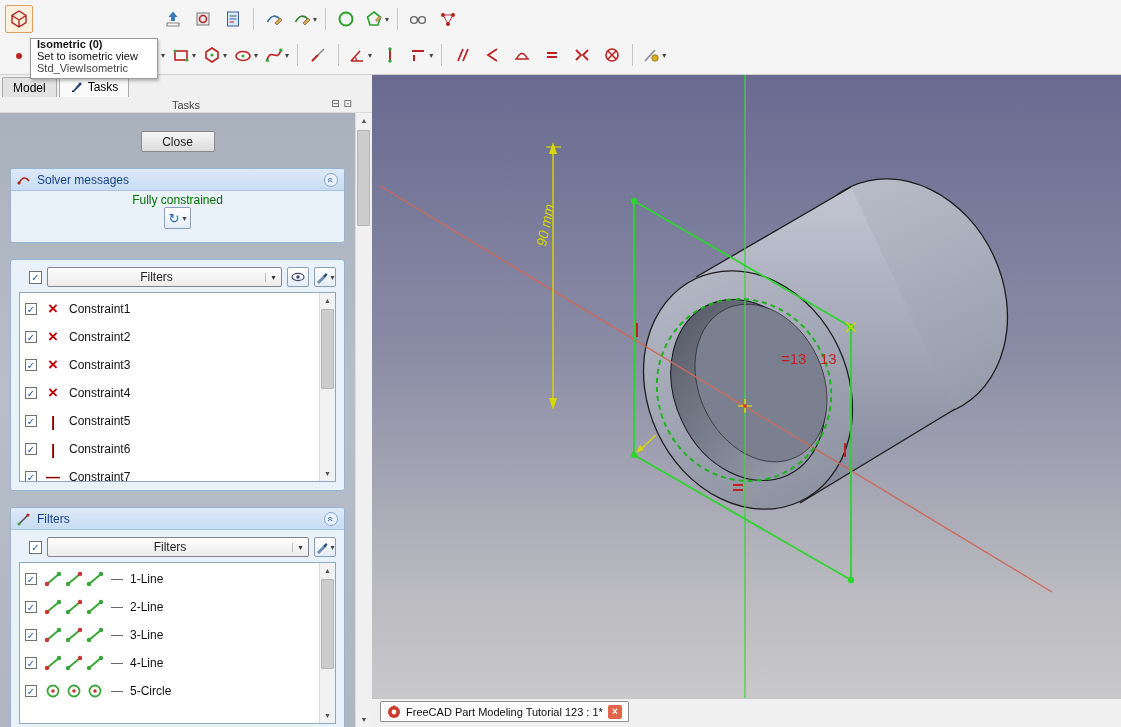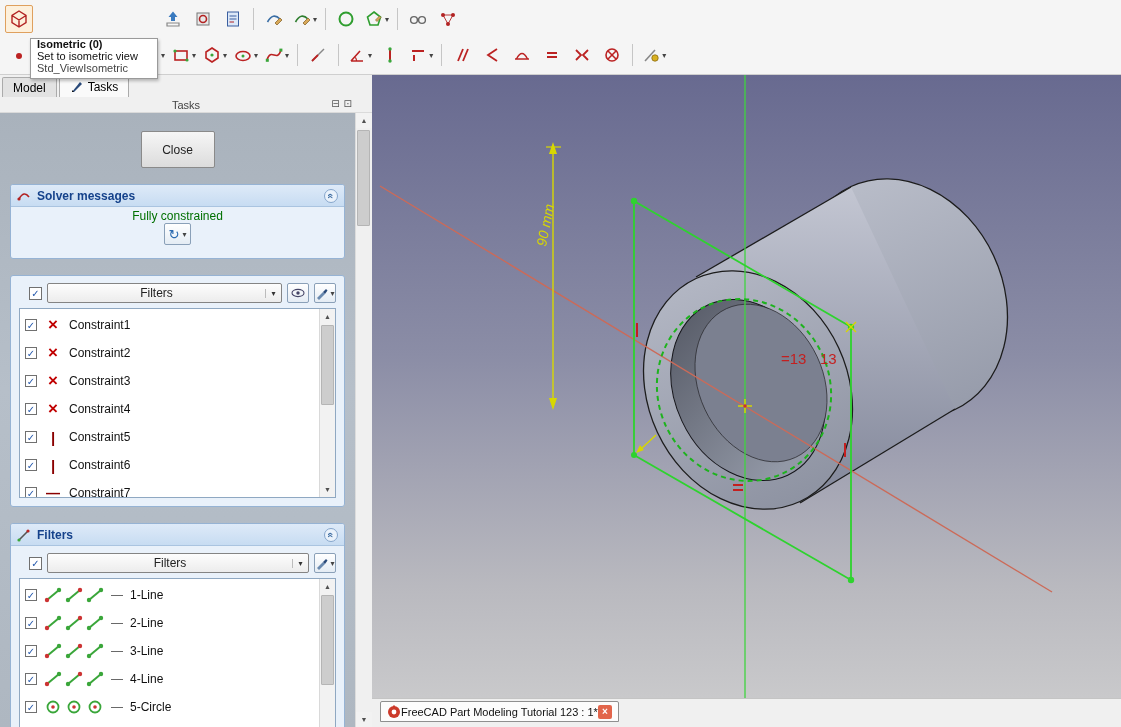--- a/index.html
+++ b/index.html
@@ -34,26 +34,26 @@
     border:1px solid #ababab; border-bottom:none; background:#e2e2e2; font-size:12px; color:#000000;
     border-radius:2px 2px 0 0; margin-right:2px; }
   .ptab.active { background:#fafafa; height:22px; font-weight:normal; }
   .panel-titlebar { height:16px; background:#f0f0f0; border-bottom:1px solid #dadada;
     display:flex; align-items:center; justify-content:center; font-size:11px; color:#444; position:relative; }
   .pt-btns { position:absolute; right:20px; top:1px; display:flex; gap:4px; font-size:10px; color:#555; }
   .pt-btns span { cursor:default; }
   .panel-body { position:absolute; top:38px; bottom:0; left:0; right:0; display:flex; }
   .panel-content { width:355px; overflow:hidden; padding-top:16px;
     background:linear-gradient(180deg,#a9b2bc 0%,#b6bfc9 45%,#aeb7c1 100%); }
-  .close-btn { display:block; margin:2px auto 0; width:74px; height:37px; font-size:12px;
+  .close-btn { display:block; margin:2px auto 0; width:74px; height:21px; font-size:12px;
     background:linear-gradient(#f6f6f6,#dcdcdc); border:1px solid #8a8a8a; border-radius:2px; color:#222; }
   .box { margin:16px 10px 0; background:#e9f1fa; border:1px solid #96b3d4; border-radius:3px; overflow:hidden; }
   .box-head { height:22px; display:flex; align-items:center; gap:6px; padding:0 6px;
     background:linear-gradient(#deeaf8,#c7dcf2); border-bottom:1px solid #aac4e0;
-    color:#15428b; font-weight:bold; font-size:12px; }
+    color:#15428b; font-weight:normal; font-size:12px; }
   .collapse { margin-left:auto; width:14px; height:14px; border:1px solid #86a6cc; border-radius:50%;
     display:flex; align-items:center; justify-content:center; color:#3a6aa0; font-size:10px;
     transform:rotate(90deg); background:#eaf2fb; }
   .solver-body { display:flex; align-items:center; justify-content:space-between; padding:2px 8px 13px;flex-direction:column; }
   .solver-status { color:#007000; font-size:12px; }
   .refresh-btn { height:22px; display:flex; align-items:center; gap:3px; padding:0 4px;
     border:1px solid #8aa0b8; background:linear-gradient(#ffffff,#e4ecf4); border-radius:2px;
     color:#2a6ab0; font-size:13px; }
   .refresh-btn .dd { font-size:8px; color:#444; }
   .filter-row { display:flex; align-items:center; gap:5px; padding:7px 8px 5px;margin-left:10px; }
@@ -85,21 +85,21 @@
     justify-content:center; font-size:7px; color:#505050; background:#f2f2f2; }
   .vs-up { top:0; } .vs-down { bottom:0; }
   .vs-thumb { position:absolute; left:1px; width:13px; background:#cdcdcd; border:1px solid #b5b5b5; border-radius:1px; }
   .panel-scrollbar { width:17px; background:#f0f0f0; border-left:1px solid #dcdcdc; position:relative; }
   
   .viewport { position:absolute; left:372px; top:75px; width:749px; height:623px;
     background:linear-gradient(180deg,#686a90 0%,#8b8da6 45%,#b9b9bf 82%,#c9c9cb 100%); }
   .viewport svg { position:absolute; left:0; top:0; }
   .doc-tabbar { position:absolute; left:372px; top:698px; width:749px; height:29px;
     background:#f0f0f0; border-top:1px solid #c4c4c4; display:flex; align-items:flex-start; padding:2px 0 0 8px; }
-  .doc-tab { height:21px; display:flex; align-items:center; background:#fcfcfc;
+  .doc-tab { height:21px; display:flex; align-items:center; gap:5px; background:#fcfcfc;
     border:1px solid #8f8f8f; border-radius:2px 2px 0 0; padding:0 6px; font-size:11px; color:#111; }
   .doc-close { width:14px; height:14px; background:#e2654b; border-radius:2px; color:#fff;
     display:flex; align-items:center; justify-content:center; font-size:10px; font-weight:bold; }
 </style>
 </head>
 <body>
 
 <div class="toolbars">
 
   <div class="tb-row tb-row1">

